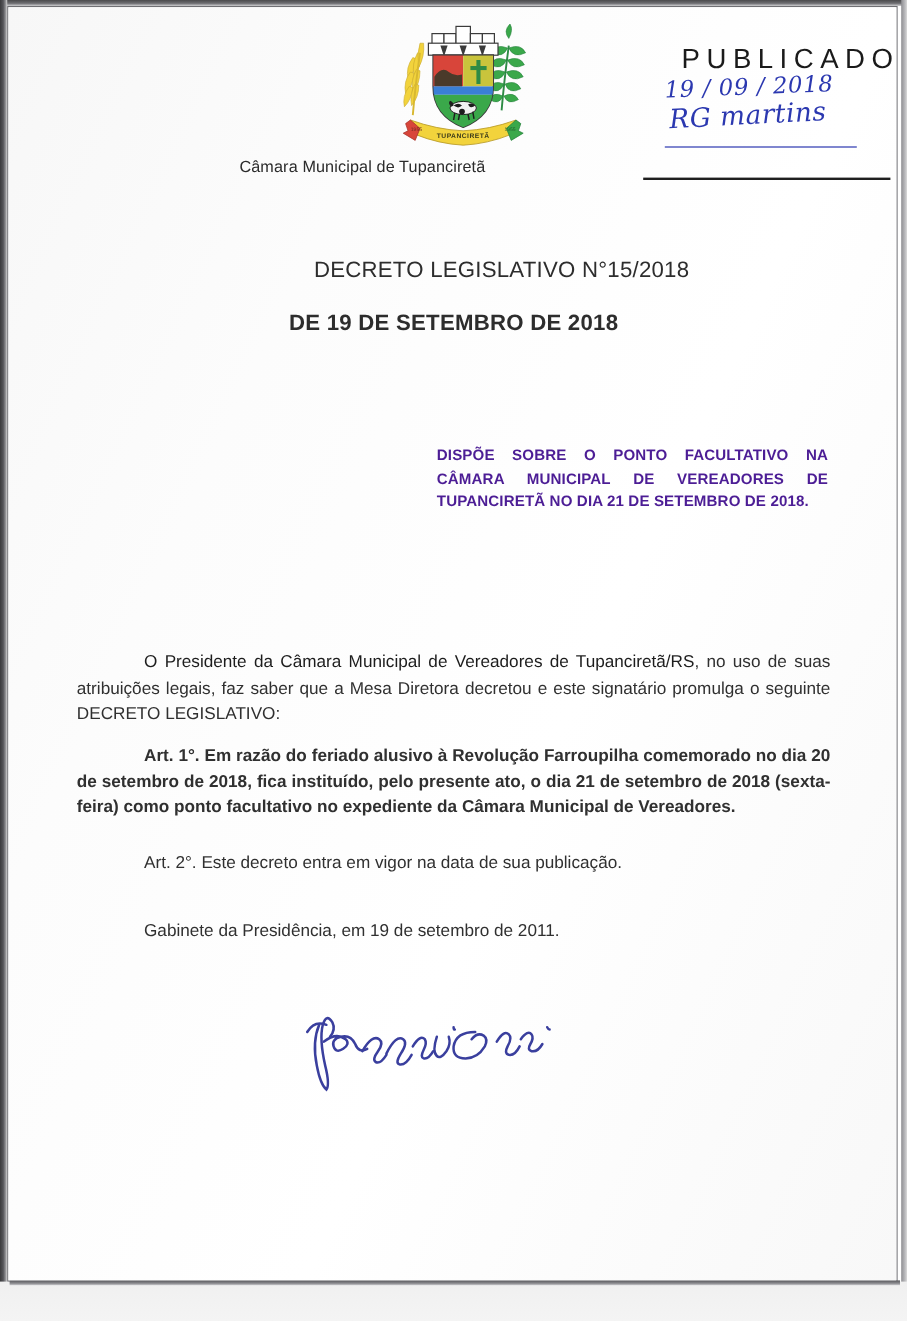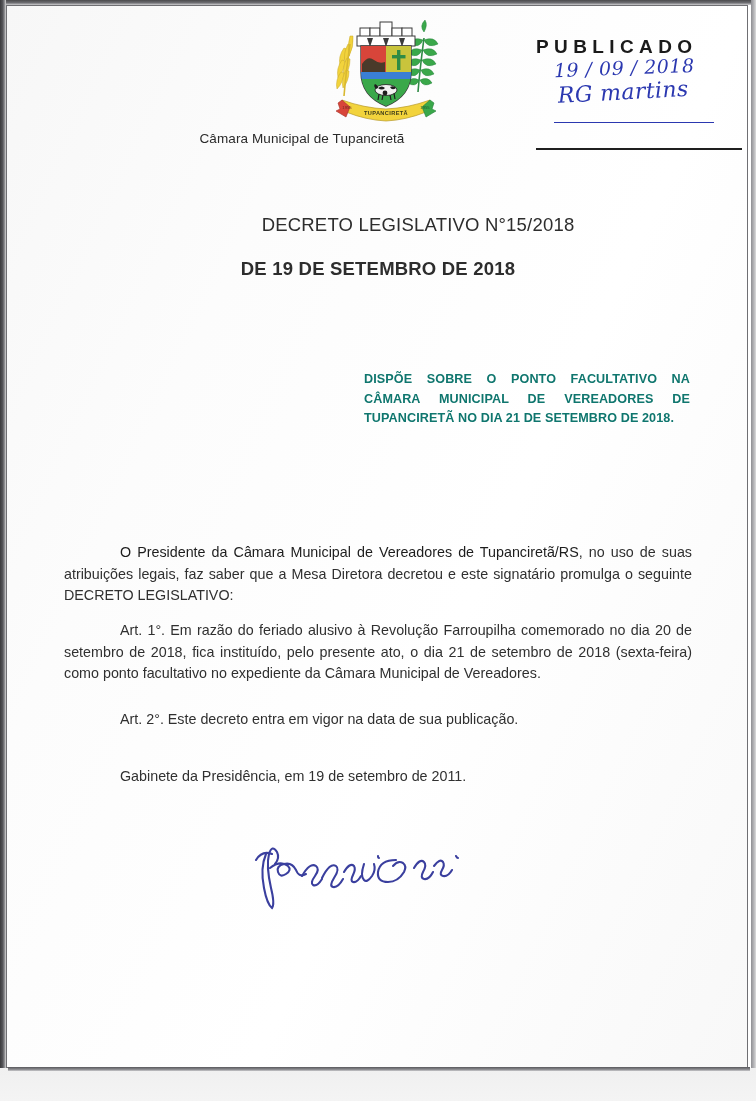--- a/index.html
+++ b/index.html
@@ -89,25 +89,26 @@
     letter-spacing: 0.1px;
   }
 
   
   .stamp {
     position: absolute;
     left: 536px; top: 36px;
     width: 208px;
   }
   .stamp-title {
-    font-size: 19px;
-    font-weight: bold;
+    font-size: 23px;
+    font-weight: normal;
     letter-spacing: 5.4px;
     color: #1a1a1a;
     white-space: nowrap;
+    margin-left: 32px;
   }
   .stamp-date {
     position: relative;
     margin-top: 2px;
     height: 26px;
     color: #2b38b0;
     font-family: "DejaVu Serif", serif;
     font-size: 19px;
     font-style: italic;
     letter-spacing: 0.5px;
@@ -156,40 +157,40 @@
   .doc-title.line1 { top: 214px; padding-left: 40px; }
   .doc-title.line2 { top: 258px; font-weight: bold; }
 
   
   .ementa {
     position: absolute;
     left: 364px; top: 370px;
     width: 326px;
     font-size: 12.6px;
     font-weight: bold;
-    color: #0f766e;
+    color: #4c1d95;
     text-align: justify;
     line-height: 1.55;
     letter-spacing: 0.1px;
   }
 
   
   .body-text {
     position: absolute;
     left: 64px;
     width: 628px;
     font-size: 14.3px;
     color: #303030;
     text-align: justify;
     line-height: 1.52;
   }
   .body-text .indent { display: inline-block; width: 56px; }
   .body-text b { font-weight: normal; color: #1d1d1d; }
   .p-preambulo { top: 542px; }
-  .p-art1      { top: 620px; }
+  .p-art1      { top: 620px; font-weight: bold; }
   .p-art2      { top: 698px; margin-top: 11px; }
   .p-local     { top: 766px; }
 
   
   .sig-block {
     position: absolute;
     left: 0; top: 838px;
     width: 756px;
     text-align: center;
   }

